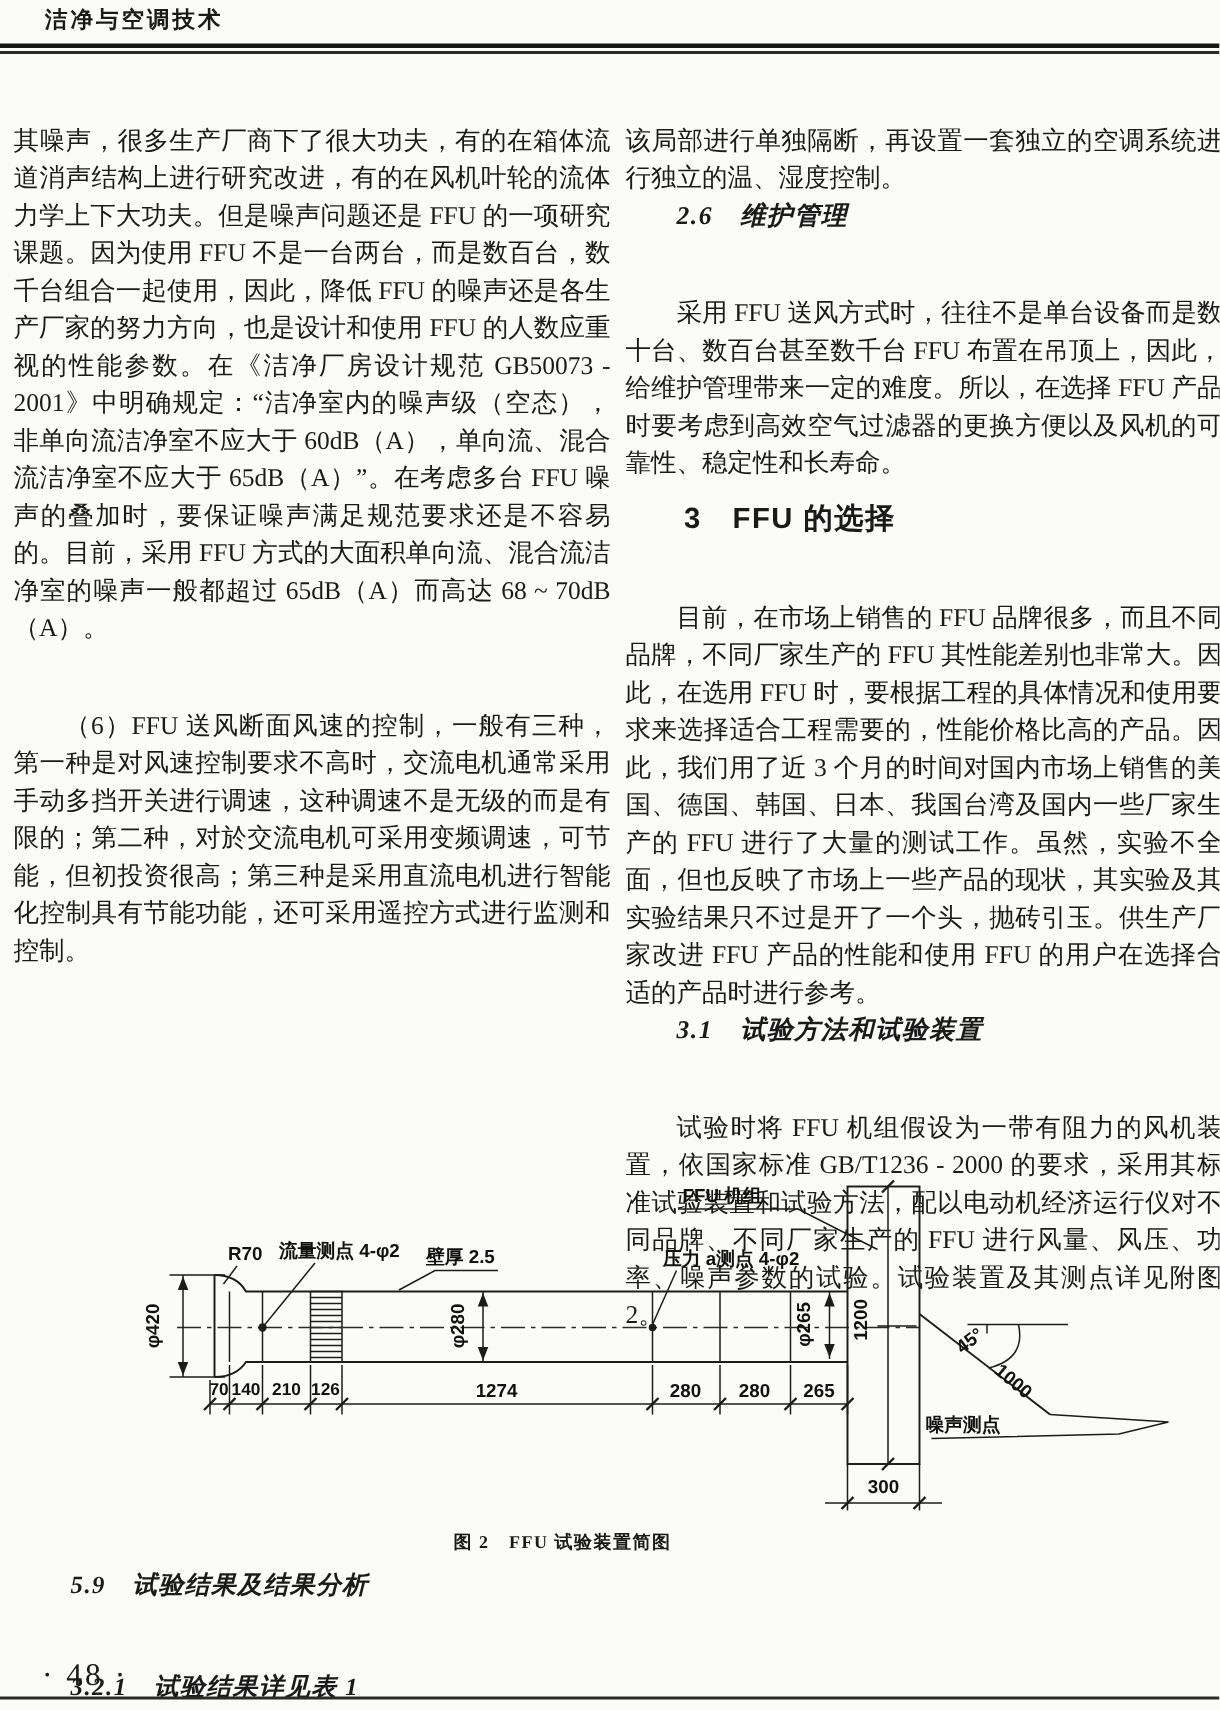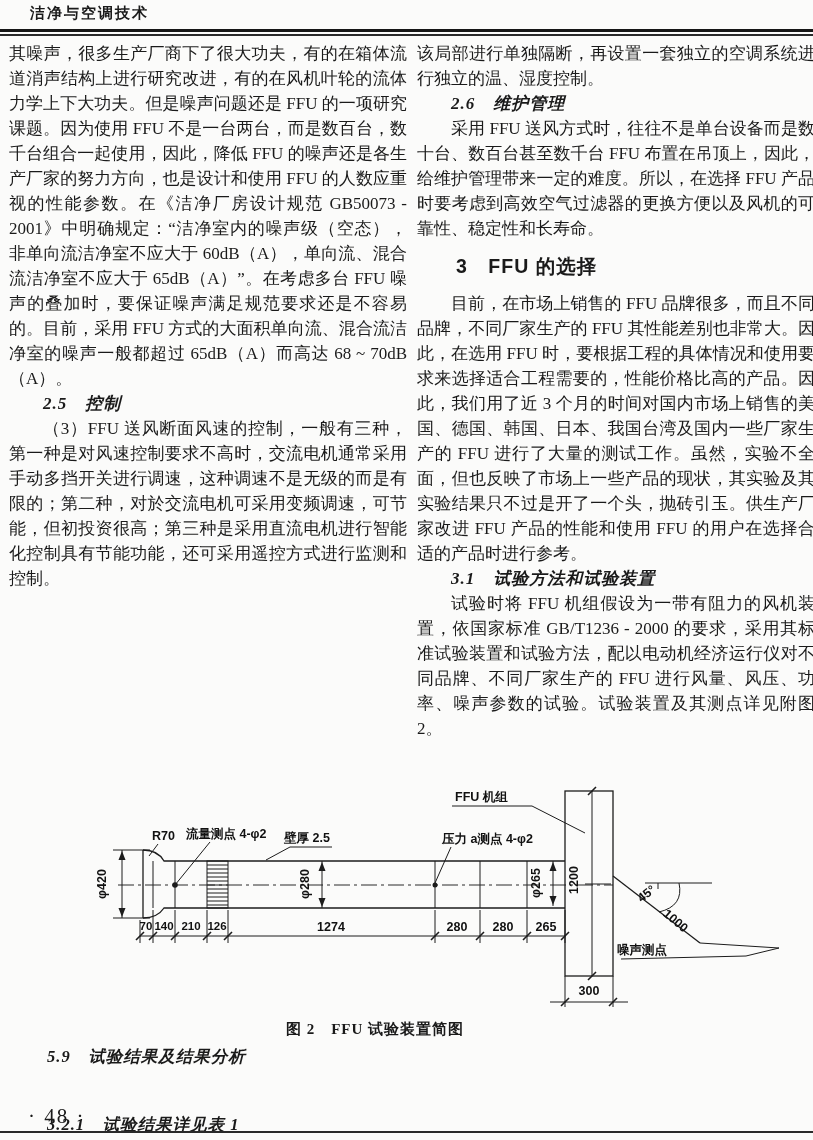--- a/index.html
+++ b/index.html
@@ -19,21 +19,21 @@
   }
   .rule-thick { position:absolute; left:0; top:29px; width:813px; height:3px; background:#161616; }
   .rule-thin  { position:absolute; left:0; top:34px; width:813px; height:2px; background:#2a2a2a; }
   .rule-bottom{ position:absolute; left:0; top:1131px; width:813px; height:2px; background:#2a2a2a; }
 
   
   .col { position:absolute; top:41px; width:398px; font-size:17px; line-height:25px;
          text-align:justify; text-justify:inter-ideograph; }
   .col-left  { left:9px;  }
   .col-right { left:417px; }
-  .para        { text-indent:0; }
+  .para        { text-indent:0;margin-top:40px; }
   .para.indent { text-indent:2em; }
   .sub-heading {
     font-weight:bold; font-style:italic; letter-spacing:1px;
     margin-left:2em; line-height:25px;
   }
   .big-heading {
     font-family:"Liberation Sans", sans-serif;
     font-weight:bold; font-size:19.5px; letter-spacing:1px;
     margin:13px 0 12px 2em;
   }
@@ -43,41 +43,40 @@
   .dline { stroke:#1c1c1c; stroke-width:1.3; fill:none; }
   .dthin { stroke:#1c1c1c; stroke-width:1;   fill:none; }
   .tick  { stroke:#1c1c1c; stroke-width:1.6; fill:none; }
   .cline { stroke:#2a2a2a; stroke-width:1; fill:none; stroke-dasharray:16 4 3 4; }
   .dfill { fill:#1c1c1c; stroke:none; }
   .dtext { font-family:"Liberation Sans", sans-serif; font-weight:bold; font-size:12.5px; fill:#111; }
   .dnum  { font-family:"Liberation Sans", sans-serif; font-weight:bold; font-size:11.5px; fill:#111; }
 
   .fig-caption {
     position:absolute; left:180px; top:1020px; width:390px;
-    text-align:center; font-weight:bold; font-size:15px; letter-spacing:1px;
+    text-align:center; font-weight:bold; font-size:12px; letter-spacing:1px;
   }
   .result-heading {
     position:absolute; left:47px;
     font-weight:bold; font-style:italic; font-size:16.5px; letter-spacing:1px;
   }
   .rh-1 { top:1046px; }
   .rh-2 { top:1076px;margin-top:38px; }
   .page-number { position:absolute; left:28px; top:1104px; font-size:21px; letter-spacing:2px; }
 </style>
 </head>
 <body>
 
 <div class="journal-title">洁净与空调技术</div>
 <div class="rule-thick"></div>
 <div class="rule-thin"></div>
 
 <div class="col col-left">
   <p class="para">其噪声，很多生产厂商下了很大功夫，有的在箱体流道消声结构上进行研究改进，有的在风机叶轮的流体力学上下大功夫。但是噪声问题还是 FFU 的一项研究课题。因为使用 FFU 不是一台两台，而是数百台，数千台组合一起使用，因此，降低 FFU 的噪声还是各生产厂家的努力方向，也是设计和使用 FFU 的人数应重视的性能参数。在《洁净厂房设计规范 GB50073 - 2001》中明确规定：“洁净室内的噪声级（空态），非单向流洁净室不应大于 60dB（A），单向流、混合流洁净室不应大于 65dB（A）”。在考虑多台 FFU 噪声的叠加时，要保证噪声满足规范要求还是不容易的。目前，采用 FFU 方式的大面积单向流、混合流洁净室的噪声一般都超过 65dB（A）而高达 68 ~ 70dB（A）。</p>
-  <p class="sub-heading">2.5　控制</p>
-  <p class="para indent">（3）FFU 送风断面风速的控制，一般有三种，第一种是对风速控制要求不高时，交流电机通常采用手动多挡开关进行调速，这种调速不是无级的而是有限的；第二种，对於交流电机可采用变频调速，可节能，但初投资很高；第三种是采用直流电机进行智能化控制具有节能功能，还可采用遥控方式进行监测和控制。</p>
+  <p class="para indent">（6）FFU 送风断面风速的控制，一般有三种，第一种是对风速控制要求不高时，交流电机通常采用手动多挡开关进行调速，这种调速不是无级的而是有限的；第二种，对於交流电机可采用变频调速，可节能，但初投资很高；第三种是采用直流电机进行智能化控制具有节能功能，还可采用遥控方式进行监测和控制。</p>
 </div>
 
 <div class="col col-right">
   <p class="para">该局部进行单独隔断，再设置一套独立的空调系统进行独立的温、湿度控制。</p>
   <p class="sub-heading">2.6　维护管理</p>
   <p class="para indent">采用 FFU 送风方式时，往往不是单台设备而是数十台、数百台甚至数千台 FFU 布置在吊顶上，因此，给维护管理带来一定的难度。所以，在选择 FFU 产品时要考虑到高效空气过滤器的更换方便以及风机的可靠性、稳定性和长寿命。</p>
   <p class="big-heading">3　FFU 的选择</p>
   <p class="para indent">目前，在市场上销售的 FFU 品牌很多，而且不同品牌，不同厂家生产的 FFU 其性能差别也非常大。因此，在选用 FFU 时，要根据工程的具体情况和使用要求来选择适合工程需要的，性能价格比高的产品。因此，我们用了近 3 个月的时间对国内市场上销售的美国、德国、韩国、日本、我国台湾及国内一些厂家生产的 FFU 进行了大量的测试工作。虽然，实验不全面，但也反映了市场上一些产品的现状，其实验及其实验结果只不过是开了一个头，抛砖引玉。供生产厂家改进 FFU 产品的性能和使用 FFU 的用户在选择合适的产品时进行参考。</p>
   <p class="sub-heading">3.1　试验方法和试验装置</p>
   <p class="para indent">试验时将 FFU 机组假设为一带有阻力的风机装置，依国家标准 GB/T1236 - 2000 的要求，采用其标准试验装置和试验方法，配以电动机经济运行仪对不同品牌、不同厂家生产的 FFU 进行风量、风压、功率、噪声参数的试验。试验装置及其测点详见附图 2。</p>

